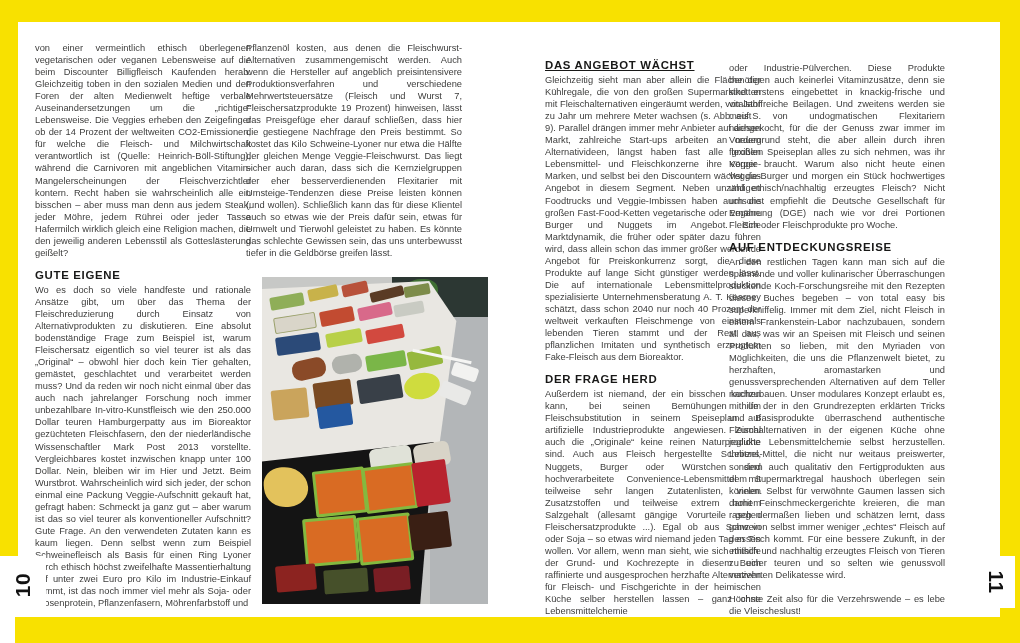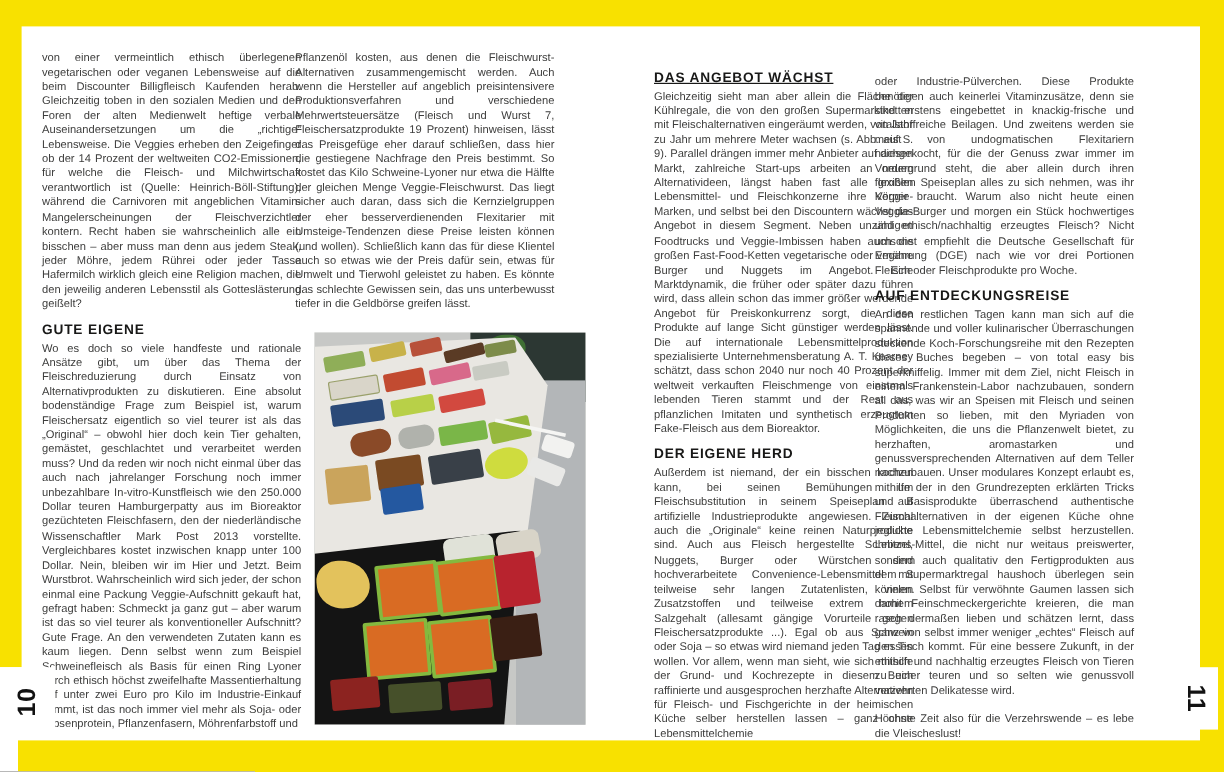--- a/index.html
+++ b/index.html
@@ -114,21 +114,21 @@
 
     <div class="notch notch-left">
       <span class="pagenum rot-ccw">10</span>
     </div>
   </div>
 
   <div>
     <div class="col col-3">
       <h2 class="heading first">DAS ANGEBOT WÄCHST</h2>
       <p>Gleichzeitig sieht man aber allein die Fläche der Kühlregale, die von den großen Supermarktketten mit Fleischalternativen eingeräumt werden, von Jahr zu Jahr um mehrere Meter wachsen (s. Abb. auf S. 9). Parallel drängen immer mehr Anbieter auf diesen Markt, zahlreiche Start-ups arbeiten an neuen Alternativideen, längst haben fast alle großen Lebensmittel- und Fleischkonzerne ihre Veggie-Marken, und selbst bei den Discountern wächst das Angebot in diesem Segment. Neben unzähligen Foodtrucks und Veggie-Imbissen haben auch die großen Fast-Food-Ketten vegetarische oder vegane Burger und Nuggets im Angebot. Eine Marktdynamik, die früher oder später dazu führen wird, dass allein schon das immer größer werdende Angebot für Preiskonkurrenz sorgt, die diese Produkte auf lange Sicht günstiger werden lässt. Die auf internationale Lebensmittelproduktion spezialisierte Unternehmensberatung A. T. Kearney schätzt, dass schon 2040 nur noch 40 Prozent der weltweit verkauften Fleischmenge von einstmals lebenden Tieren stammt und der Rest aus pflanzlichen Imitaten und synthetisch erzeugtem Fake-Fleisch aus dem Bioreaktor.</p>
-      <h2 class="heading">DER EIGENE HERD</h2>
+      <h2 class="heading">DER FRAGE HERD</h2>
       <p>Außerdem ist niemand, der ein bisschen kochen kann, bei seinen Bemühungen um Fleischsubstitution in seinem Speiseplan auf artifizielle Industrieprodukte angewiesen. Zumal auch die „Originale“ keine reinen Naturprodukte sind. Auch aus Fleisch hergestellte Schnitzel, Nuggets, Burger oder Würstchen sind hochverarbeitete Convenience-Lebensmittel mit teilweise sehr langen Zutatenlisten, vielen Zusatzstoffen und teilweise extrem hohem Salzgehalt (allesamt gängige Vorurteile gegen Fleischersatzprodukte ...). Egal ob aus Schwein oder Soja – so etwas wird niemand jeden Tag essen wollen. Vor allem, wenn man sieht, wie sich mithilfe der Grund- und Kochrezepte in diesem Buch raffinierte und ausgesprochen herzhafte Alternativen für Fleisch- und Fischgerichte in der heimischen Küche selber herstellen lassen – ganz ohne Lebensmittelchemie</p>
     </div>
     <div class="col col-4">
       <p>oder Industrie-Pülverchen. Diese Produkte benötigen auch keinerlei Vitaminzusätze, denn sie sind erstens eingebettet in knackig-frische und vitalstoffreiche Beilagen. Und zweitens werden sie meist von undogmatischen Flexitariern nachgekocht, für die der Genuss zwar immer im Vordergrund steht, die aber allein durch ihren flexiblen Speiseplan alles zu sich nehmen, was ihr Körper braucht. Warum also nicht heute einen Veggie-Burger und morgen ein Stück hochwertiges und ethisch/nachhaltig erzeugtes Fleisch? Nicht umsonst empfiehlt die Deutsche Gesellschaft für Ernährung (DGE) nach wie vor drei Portionen Fleisch oder Fleischprodukte pro Woche.</p>
       <h2 class="heading">AUF ENTDECKUNGSREISE</h2>
       <p>An den restlichen Tagen kann man sich auf die spannende und voller kulinarischer Überraschungen steckende Koch-Forschungsreihe mit den Rezepten dieses Buches begeben – von total easy bis superkniffelig. Immer mit dem Ziel, nicht Fleisch in einem Frankenstein-Labor nachzubauen, sondern all das, was wir an Speisen mit Fleisch und seinen Produkten so lieben, mit den Myriaden von Möglichkeiten, die uns die Pflanzenwelt bietet, zu herzhaften, aromastarken und genussversprechenden Alternativen auf dem Teller nachzubauen. Unser modulares Konzept erlaubt es, mithilfe der in den Grundrezepten erklärten Tricks und Basisprodukte überraschend authentische Fleischalternativen in der eigenen Küche ohne jegliche Lebensmittelchemie selbst herzustellen. Lebens-Mittel, die nicht nur weitaus preiswerter, sondern auch qualitativ den Fertigprodukten aus dem Supermarktregal haushoch überlegen sein können. Selbst für verwöhnte Gaumen lassen sich damit Feinschmeckergerichte kreieren, die man rasch dermaßen lieben und schätzen lernt, dass ganz von selbst immer weniger „echtes“ Fleisch auf den Tisch kommt. Für eine bessere Zukunft, in der ethisch und nachhaltig erzeugtes Fleisch von Tieren zu einer teuren und so selten wie genussvoll verzehrten Delikatesse wird.</p>
       <p class="p-gap">Höchste Zeit also für die Verzehrswende – es lebe die Vleischeslust!</p>
     </div>
 
     <div class="notch notch-right">

